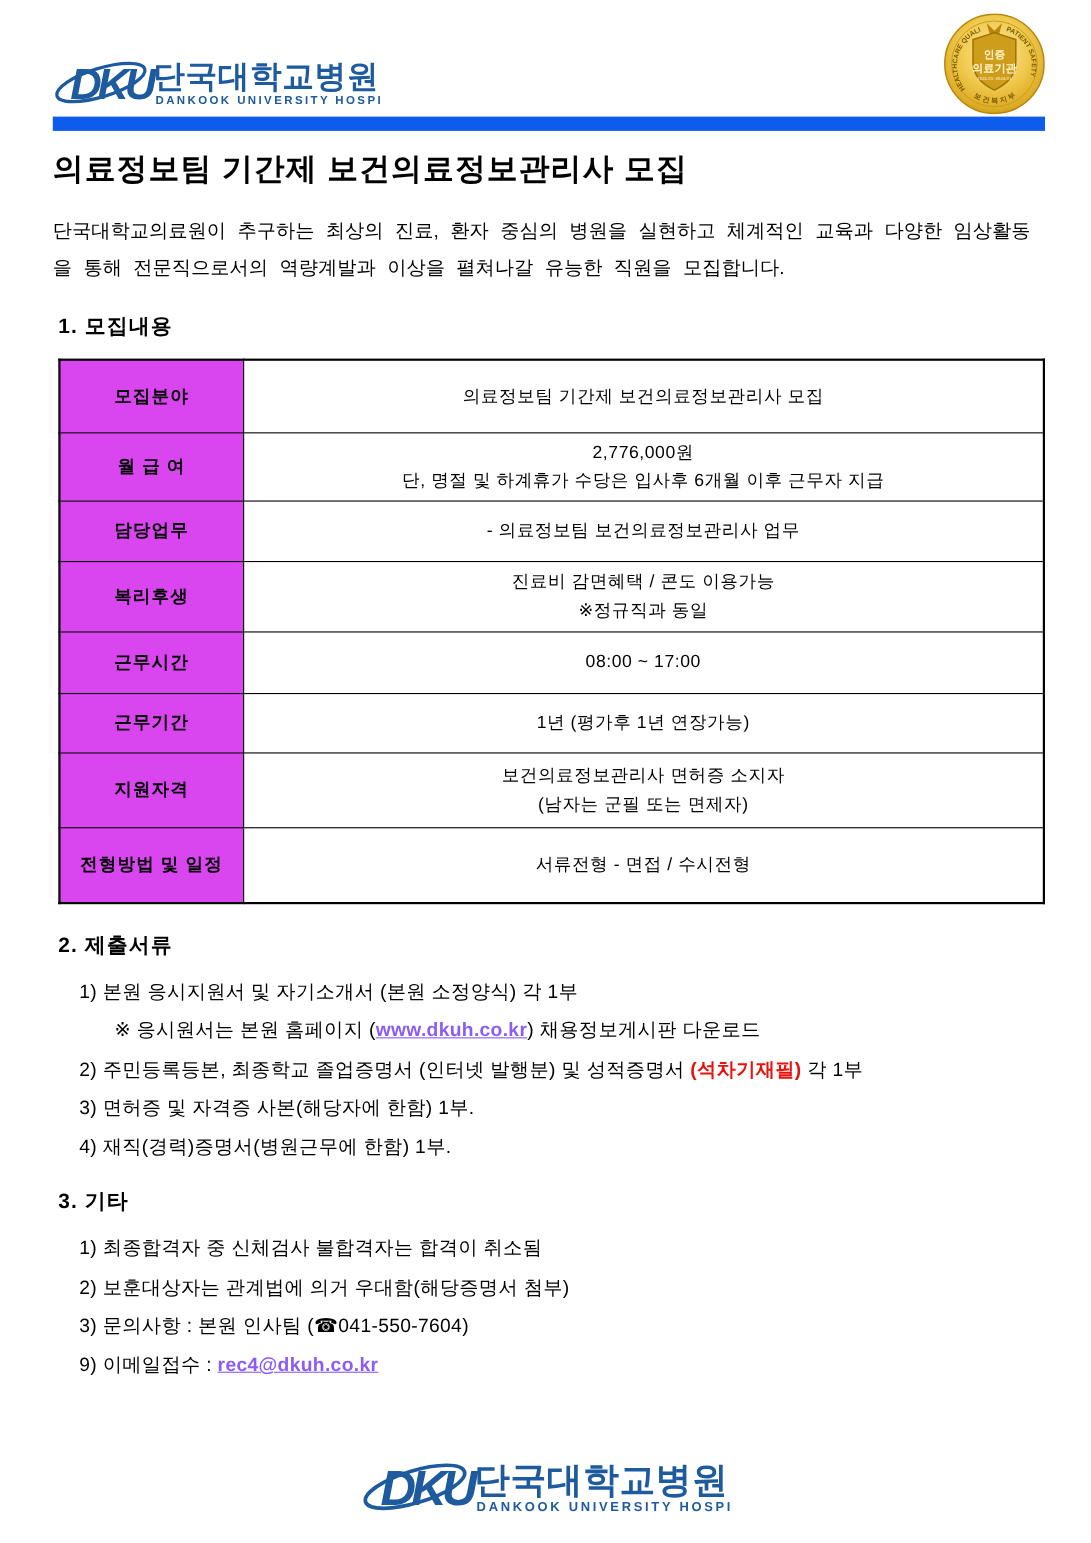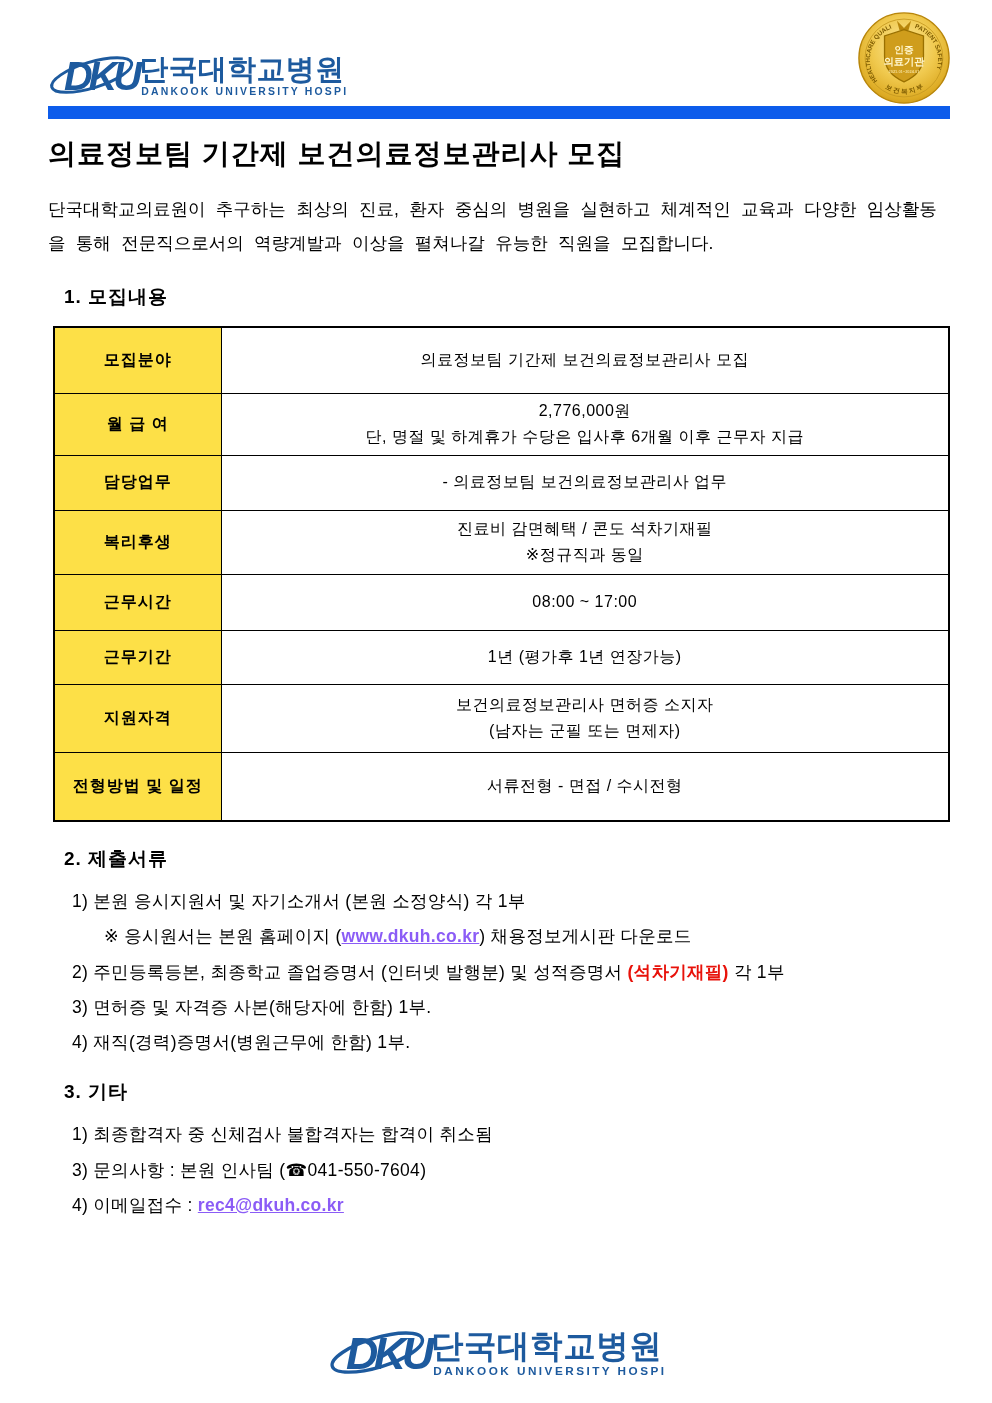--- a/index.html
+++ b/index.html
@@ -10,25 +10,25 @@
   }
   
   .header { display:flex; justify-content:space-between; align-items:flex-start; height:92px; }
   .logo-header { margin-top:36px; }
   .seal-wrap { width:92px; height:92px; margin-right:0; }
   .blue-bar { height:13px; background:#0d5ceb; margin-top:2px; }
   
   .doc-title { font-size:28px; font-weight:800; letter-spacing:1px; margin:16px 0 20px; color:#000; }
   .intro { font-size:17.5px; line-height:1.92; word-spacing:5.5px; font-weight:500; max-width:906px; margin-bottom:20px; }
   
-  .sec-heading { font-size:19px; font-weight:700; letter-spacing:1px; margin:24px 16px 16px; }
+  .sec-heading { font-size:19px; font-weight:700; letter-spacing:1px; margin:24px 5px 16px; }
   
   table.recruit { border-collapse:collapse; width:897px; margin-left:5px; border:2px solid #000; table-layout:fixed; }
   table.recruit th {
-    width:167px; background:#fde047; border:1px solid #000;
+    width:167px; background:#d946ef; border:1px solid #000;
     font-size:16px; font-weight:600; text-align:center; letter-spacing:1px;
   }
   table.recruit td { border:1px solid #000; text-align:center; font-size:16px; font-weight:500; letter-spacing:0.5px; }
   table.recruit td .cell-line { margin:5px 0; }
   tr.h66 { height:66px; } tr.h62 { height:62px; } tr.h55 { height:55px; }
   tr.h64 { height:64px; } tr.h56 { height:56px; } tr.h54 { height:54px; }
   tr.h68 { height:68px; } tr.h69 { height:69px;border-radius:23px; }
   
   .list { margin:6px 0 4px; }
   .li { font-size:17.5px; font-weight:500; line-height:1.5; padding-left:24px; margin-bottom:9px; letter-spacing:0.3px; }
@@ -111,21 +111,21 @@
     </tr>
     <tr class="h55">
       <th>담당업무</th>
       <td>
         <div class="cell-line">- 의료정보팀 보건의료정보관리사 업무</div>
       </td>
     </tr>
     <tr class="h64">
       <th>복리후생</th>
       <td>
-        <div class="cell-line">진료비 감면혜택 / 콘도 석차기재필</div>
+        <div class="cell-line">진료비 감면혜택 / 콘도 이용가능</div>
         <div class="cell-line">※정규직과 동일</div>
       </td>
     </tr>
     <tr class="h56">
       <th>근무시간</th>
       <td>
         <div class="cell-line">08:00 ~ 17:00</div>
       </td>
     </tr>
     <tr class="h54">
@@ -159,23 +159,24 @@
     <div class="li">
       <span>2) 주민등록등본, 최종학교 졸업증명서 (인터넷 발행분) 및 성적증명서 </span><span class="red">(석차기재필)</span><span> 각 1부</span>
     </div>
     <div class="li">3) 면허증 및 자격증 사본(해당자에 한함) 1부.</div>
     <div class="li">4) 재직(경력)증명서(병원근무에 한함) 1부.</div>
   </div>
 
   <h2 class="sec-heading">3. 기타</h2>
   <div class="list">
     <div class="li">1) 최종합격자 중 신체검사 불합격자는 합격이 취소됨</div>
+    <div class="li">2) 보훈대상자는 관계법에 의거 우대함(해당증명서 첨부)</div>
     <div class="li">3) 문의사항 : 본원 인사팀 (☎041-550-7604)</div>
     <div class="li">
-      <span>4) 이메일접수 : </span><a class="link" href="#">rec4@dkuh.co.kr</a>
+      <span>9) 이메일접수 : </span><a class="link" href="#">rec4@dkuh.co.kr</a>
     </div>
   </div>
 
   <div class="footer">
     <div>
       <svg width="336" height="59" viewBox="0 0 300 52">
         <ellipse cx="44" cy="27" rx="42" ry="13" fill="none" stroke="#1d5a9e" stroke-width="3" transform="rotate(-17 44 27)"></ellipse>
         <text x="16" y="42" font-size="40" font-style="italic" font-weight="900" letter-spacing="-4" fill="#1d5a9e">DKU</text>
         <text x="92" y="31" font-size="29" font-weight="800" letter-spacing="0.5" fill="#1d5a9e">단국대학교병원</text>
         <text x="94" y="47" font-size="10.5" font-weight="700" letter-spacing="2.2" fill="#1d5a9e">DANKOOK UNIVERSITY HOSPITAL</text>

